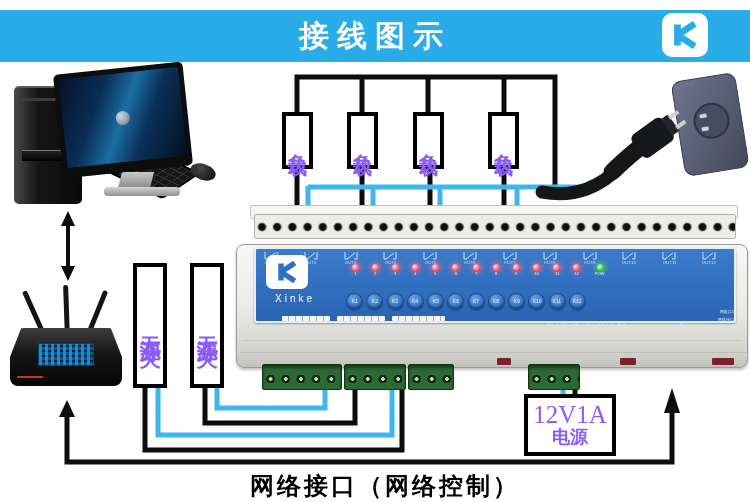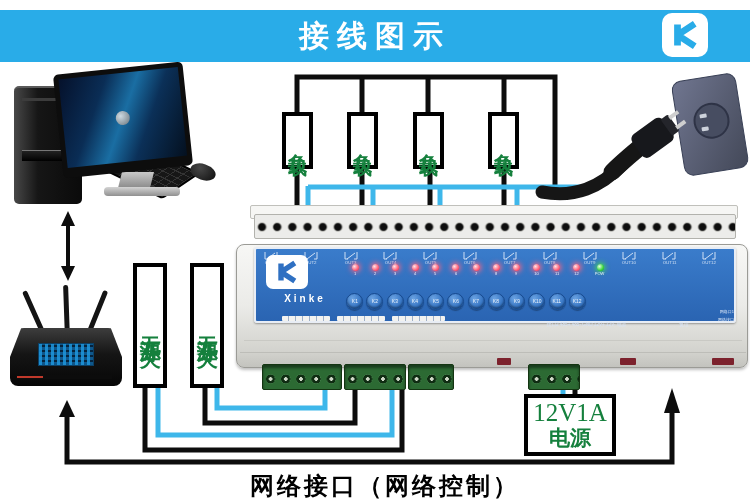--- a/index.html
+++ b/index.html
@@ -56,31 +56,31 @@
   .router-screen { position:absolute; left:38px; top:343px; width:56px; height:23px; background:#06233c;
       border:1px solid #0b4066;
       background-image:repeating-linear-gradient(90deg,rgba(30,150,220,.85) 0 3px,transparent 3px 6px),
                        repeating-linear-gradient(0deg,rgba(16,100,160,.8) 0 3px,transparent 3px 5px); }
   .router-stripe { position:absolute; left:16px; top:375px; width:96px; height:4px; background:#0c0c0c; }
   .router-red { position:absolute; left:17px; top:376px; width:26px; height:2px; background:#c0392b; }
 
   
   .label-box { position:absolute; background:#fff; border:4px solid #000; z-index:4;
       display:flex; align-items:center; justify-content:center; text-align:center;
-      font-family:"Liberation Serif", serif; font-weight:bold; color:#15803d; }
+      font-family:"Liberation Serif", serif; font-weight:bold; color:#8b5cf6; }
   .load-box { top:112px; width:31px; height:57px; font-size:19px; line-height:1.16;
               writing-mode:vertical-rl; text-orientation:upright; letter-spacing:2px; }
   .loads .load-box:nth-of-type(1){ left:282px; } .loads .load-box:nth-of-type(2){ left:347px; }
   .loads .load-box:nth-of-type(3){ left:413px; } .loads .load-box:nth-of-type(4){ left:488px; }
   .switch-box { top:263px; width:34px; height:125px; font-size:21px; line-height:1.25;
                 writing-mode:vertical-rl; text-orientation:upright; letter-spacing:3px; }
   .switches .switch-box:nth-of-type(1){ left:133px; } .switches .switch-box:nth-of-type(2){ left:190px; }
   .power-box { left:524px; top:394px; width:92px; height:62px; flex-direction:column; z-index:4; }
   .power-line1 { font-size:25px; font-weight:normal; line-height:1.05; }
-  .power-line2 { font-size:21px; line-height:1.1; }
+  .power-line2 { font-size:18px; line-height:1.1; }
 
   .caption { position:absolute; left:20px; top:470px; width:730px; text-align:center; color:#000;
              font-size:24px; font-weight:bold; letter-spacing:3px; font-family:"Liberation Serif", serif; }
 
   
   .device { position:absolute; left:236px; top:200px; width:514px; height:192px; z-index:3; }
   .d-strip1 { position:absolute; left:14px; top:5px; width:488px; height:14px; background:#f6f6f4;
               border:1px solid #c0c0bb; border-radius:2px; }
   .d-strip2 { position:absolute; left:18px; top:14px; width:482px; height:25px; background:#ececea;
       border:1px solid #b2b2ad; border-radius:2px;
@@ -115,22 +115,22 @@
   .led { width:7px; height:7px; border-radius:50%;
          background:radial-gradient(circle at 35% 35%,#ffe3e8,#ff5f78 60%,#e2304d);
          box-shadow:0 0 5px 1.5px rgba(255,100,130,.85); }
   .led-num { display:block; color:#e8f0fb; font-size:8px; transform:scale(.5); transform-origin:center top; }
   .pow-cell { position:absolute; left:336px; top:15px; width:16px; display:flex; flex-direction:column; align-items:center; }
   .led-green { background:radial-gradient(circle at 35% 35%,#e0ffe0,#39d639 60%,#18a018);
                box-shadow:0 0 5px 1.5px rgba(70,230,70,.8); }
 
   .d-logo { position:absolute; left:10px; top:6px; width:42px; height:34px; background:#fff; border-radius:7px;
             display:flex; align-items:center; justify-content:center; }
-  .d-brand { position:absolute; left:22px; top:44px; width:54px; text-align:center; color:#fff;
-             font-size:10px; letter-spacing:3px;font-weight:bold; }
+  .d-brand { position:absolute; left:12px; top:44px; width:54px; text-align:center; color:#fff;
+             font-size:10px; letter-spacing:3px; }
   .d-title { position:absolute; left:92px; top:31px; width:330px; text-align:center; color:#fff;
              font-size:9.5px; font-weight:bold; letter-spacing:1.5px; white-space:nowrap; }
   .kbtn-row { position:absolute; left:90px; top:44px; width:240px; display:flex; justify-content:space-between; }
   .kbtn { width:17px; height:17px; border-radius:50%; border:1px solid #174a8f;
       background:radial-gradient(circle at 35% 30%,#6ba3e2,#2f6fc0 70%,#235999);
       box-shadow:inset 0 -2px 2px rgba(0,0,0,.35),0 1px 1px rgba(0,0,0,.3);
       display:flex; align-items:center; justify-content:center; }
   .kbtn span { color:#eaf2fc; font-size:8px; transform:scale(.62); white-space:nowrap; }
   .lstrip { position:absolute; top:67px; height:5px; background:#f2f2f0; border-radius:1px;
       background-image:repeating-linear-gradient(90deg,transparent 0 6px,#9fb0c8 6px 7px); }

